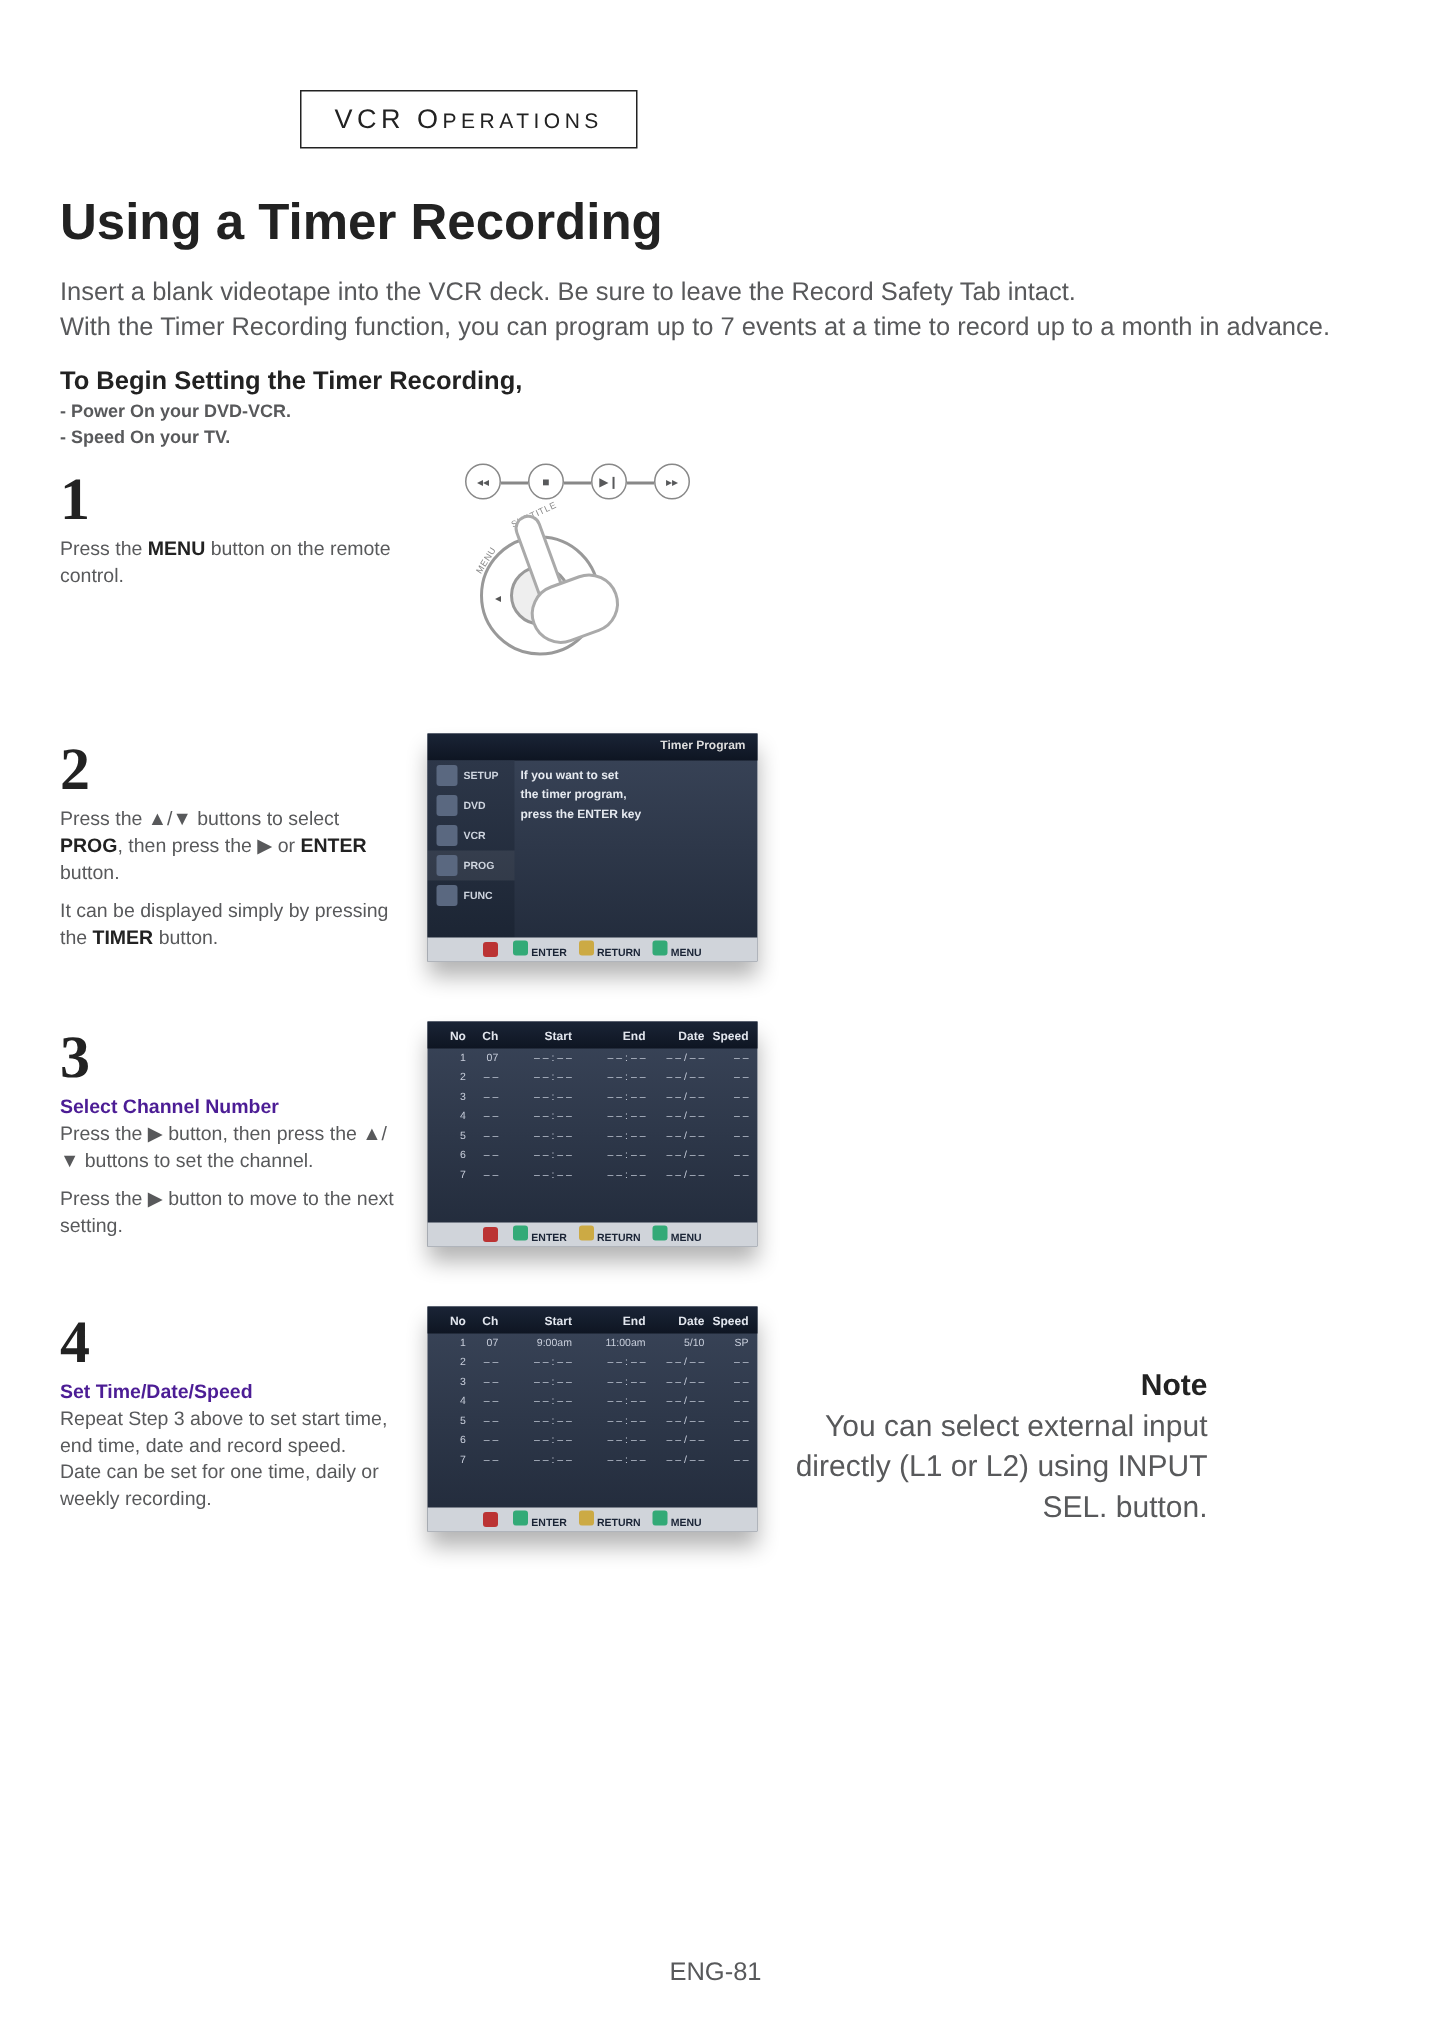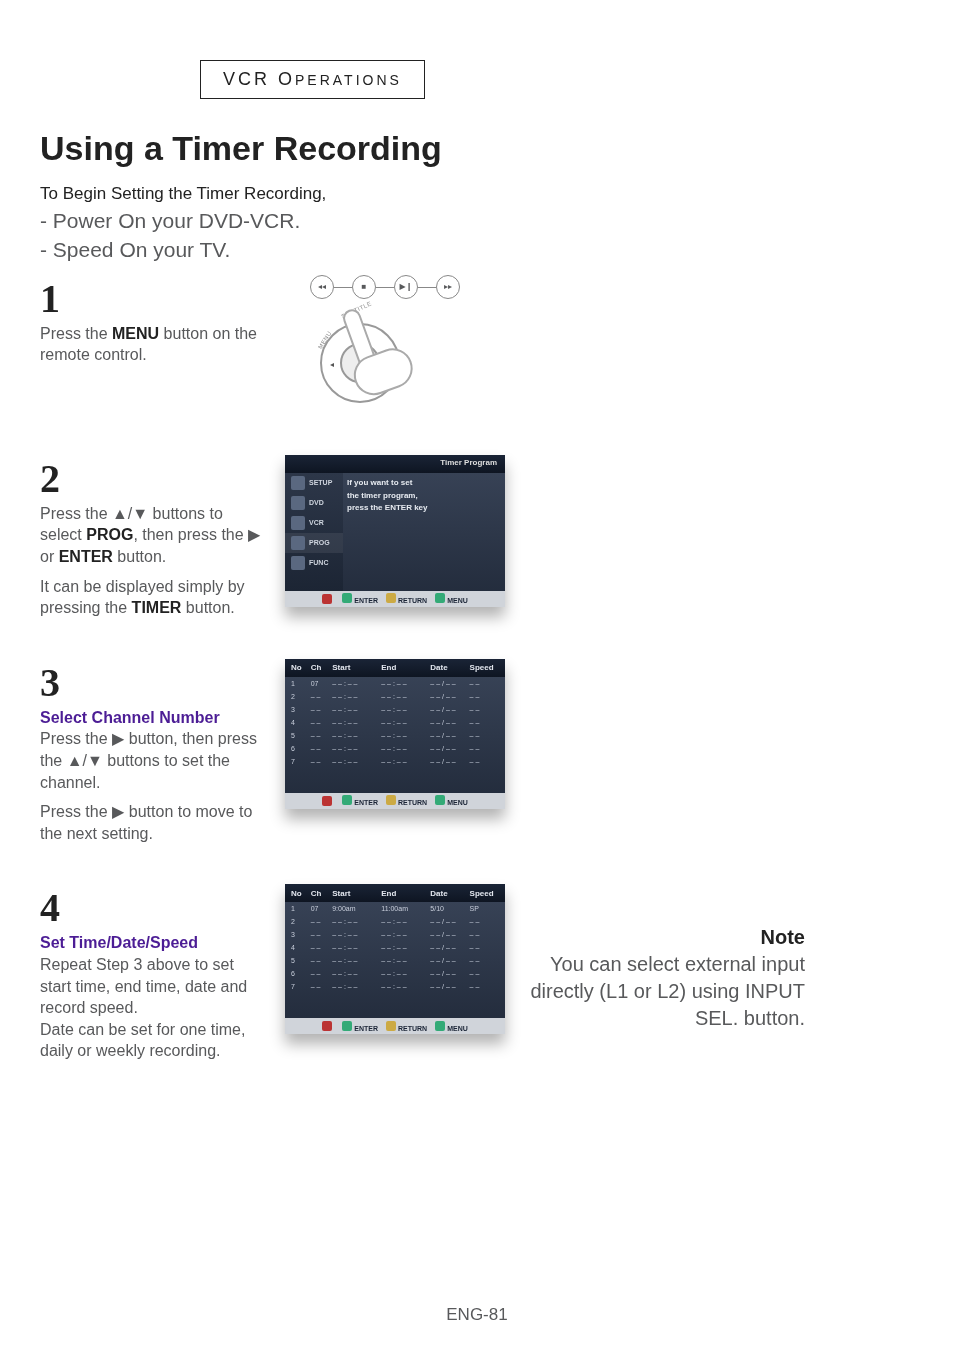--- a/index.html
+++ b/index.html
@@ -36,28 +36,29 @@
     font-weight: bold;
     color: #222;
     margin: 0 0 16px 0;
   }
   .intro {
     font-size: 17px;
     line-height: 1.35;
     margin-bottom: 14px;
   }
   .subheading {
-    font-weight: normal;
+    font-weight: bold;
     color: #222;
     font-size: 17px;
     margin: 10px 0 2px 0;
   }
   .bullets {
-    font-size: 21px;
+    font-size: 12px;
     line-height: 1.4;
+    font-weight: bold;
   }
   .steps { margin-top: 10px; }
   .step-row {
     display: flex;
     align-items: flex-start;
     margin-bottom: 40px;
     gap: 20px;
   }
   .step-text {
     width: 225px;
@@ -66,21 +67,21 @@
   }
   .step-num {
     font-family: Georgia, serif;
     font-size: 40px;
     font-weight: bold;
     color: #222;
     line-height: 1;
     margin-bottom: 4px;
   }
   .step-body {
-    font-size: 16px;
+    font-size: 13px;
     line-height: 1.35;
   }
   .step-body b { color: #222; }
   .step-sub {
     font-weight: bold;
     color: #4c1d95;
     display: block;
   }
   .step-img {
     width: 200px;
@@ -148,20 +149,21 @@
   }
   .osd2 .footer .dot, .osd3 .footer .dot {
     width:10px; height:10px; border-radius:2px; display:inline-block; margin-right:2px;
   }
   .dot.r{background:#b33;} .dot.g{background:#3a7;} .dot.y{background:#ca4;}
   
   .osd3 {
     width: 220px; height: 150px; background: linear-gradient(#3a4559,#212a3a);
     color:#e2e6ee; font-size:8px; position:relative;
     box-shadow: 0 10px 14px rgba(0,0,0,0.3);
+    text-align: right;
   }
   .osd3 .thead, .osd3 .trow {
     display:flex; padding: 2px 6px; gap:0;
   }
   .osd3 .thead { background: linear-gradient(#1a2436,#0e1522); font-weight:bold; height:18px; align-items:center; }
   .osd3 .trow { font-size:7px; height:13px; align-items:center; color:#c8cedb; }
   .osd3 .c-no{width:20px;} .osd3 .c-ch{width:22px;}
   .osd3 .c-start{width:50px;} .osd3 .c-end{width:50px;}
   .osd3 .c-date{width:40px;} .osd3 .c-speed{width:30px;}
   .note-col {
@@ -184,20 +186,24 @@
 
 
 <div class="section-label-wrap">
   <span class="section-label">
     <span>VCR O</span><span class="sm">PERATIONS</span>
   </span>
 </div>
 
 <h1 class="title">Using a Timer Recording</h1>
 
+<div class="intro">
+  <span>Insert a blank videotape into the VCR deck. Be sure to leave the Record Safety Tab intact.</span><br>
+  <span>With the Timer Recording function, you can program up to 7 events at a time to record up to a month in advance.</span>
+</div>
 
 <div class="subheading">To Begin Setting the Timer Recording,</div>
 <div class="bullets">
   <span>- Power On your DVD-VCR.</span><br>
   <span>- Speed On your TV.</span>
 </div>
 
 <div class="steps">
 
   <div class="step-row">

